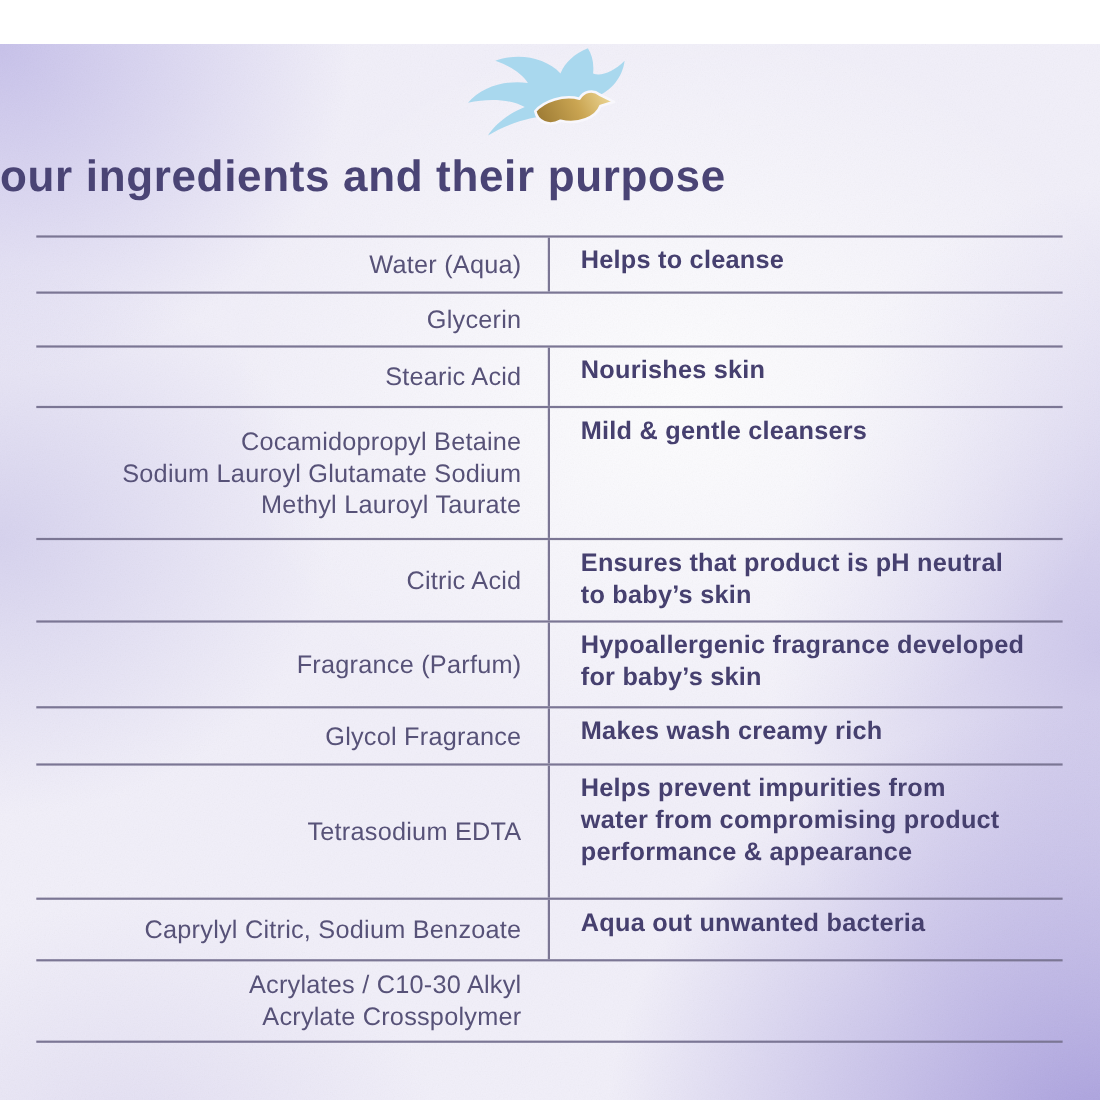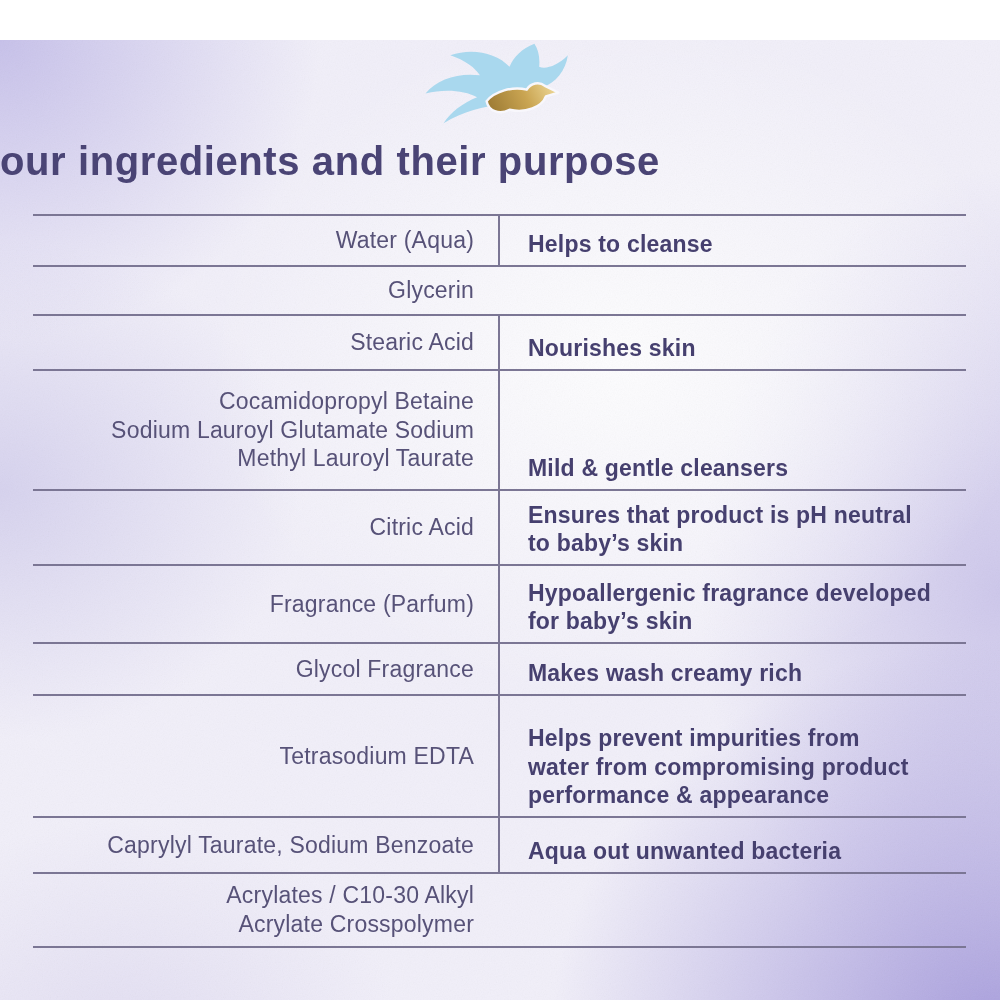--- a/index.html
+++ b/index.html
@@ -68,21 +68,21 @@
     line-height: 1.25;
     letter-spacing: 0.2px;
     white-space: pre-line;
   }
   .cell-pur {
     flex: 1;
     box-sizing: border-box;
     border-left: 2px solid #7b7694;
     align-self: stretch;
     display: flex;
-    align-items: flex-end;
+    align-items: flex-start;
     padding: 6px 10px 6px 28px;
   }
   .cell-pur span {
     font-size: 23px;
     font-weight: 700;
     color: #46406f;
     line-height: 1.25;
     letter-spacing: 0.2px;
     white-space: pre-line;
   }
@@ -170,21 +170,21 @@
     <div class="row" style="height:122px">
       <div class="cell-ing">Tetrasodium EDTA</div>
       <div class="cell-pur">
           <span>Helps prevent impurities from
 water from compromising product
 performance &amp; appearance</span>
         </div>
     </div>
 
     <div class="row" style="height:56px">
-      <div class="cell-ing">Caprylyl Taurate, Sodium Benzoate</div>
+      <div class="cell-ing">Caprylyl Citric, Sodium Benzoate</div>
       <div class="cell-pur">
           <span>Aqua out unwanted bacteria</span>
         </div>
     </div>
 
     <div class="row" style="height:74px">
       <div class="cell-ing">Acrylates / C10-30 Alkyl
 Acrylate Crosspolymer</div>
     </div>
 

